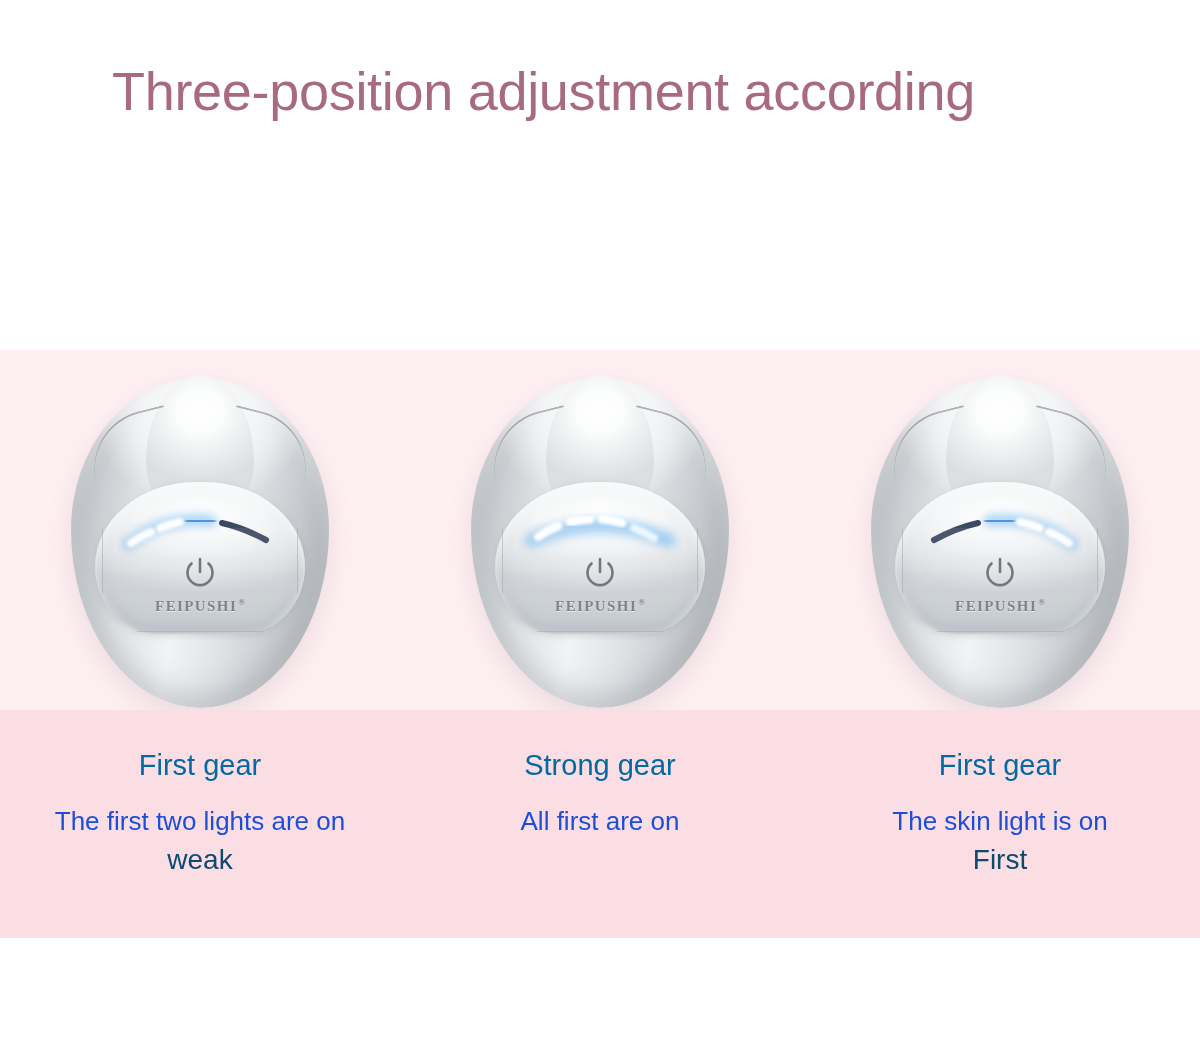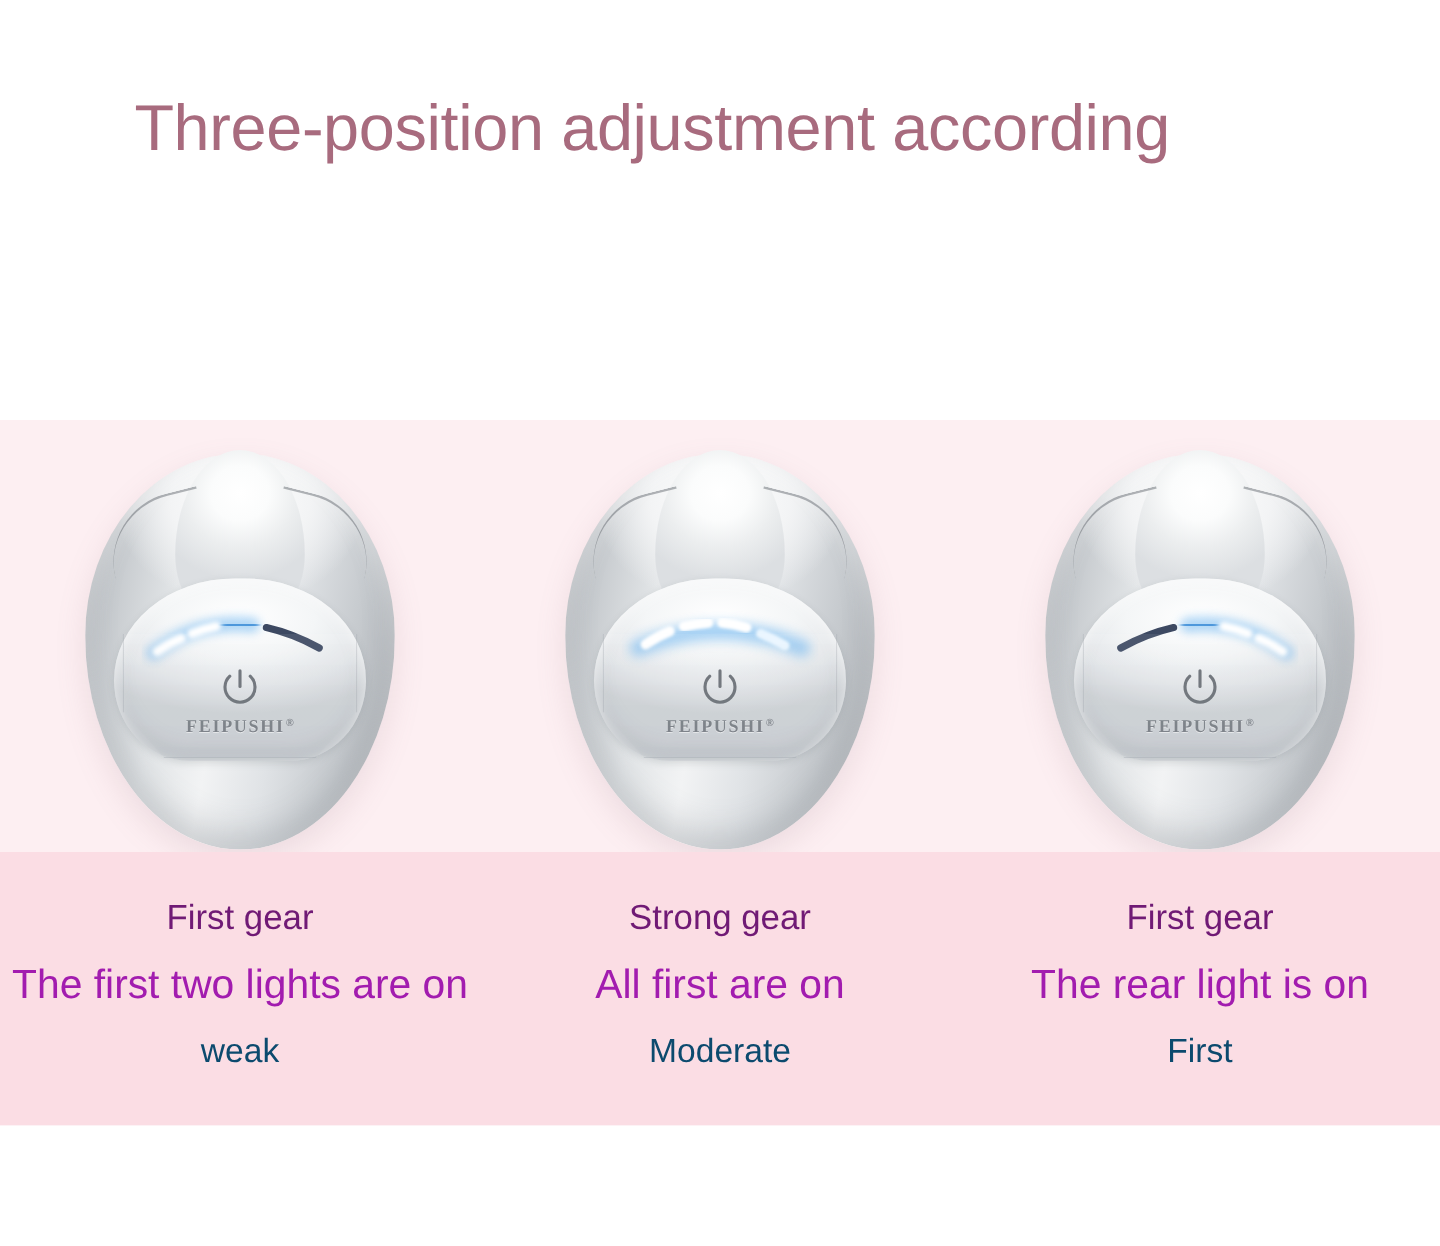--- a/index.html
+++ b/index.html
@@ -15,21 +15,21 @@
   .page {
     position: relative;
     width: 1200px;
     height: 1038px;
     background: #ffffff;
   }
 
   
   .heading-band {
     position: absolute;
-    left: 0; top: 16px;
+    left: 0; top: 0;
     width: 1200px;
     height: 350px;
     background: #ffffff;
     padding: 50px 0 0 112px;
   }
   .heading-line {
     color: #a86b7e;
     font-size: 54px;
     line-height: 82px;
     letter-spacing: -0.3px;
@@ -216,33 +216,33 @@
     display: flex;
     width: 1200px;
     height: 228px;
   }
   .caption-cell {
     flex: 1 1 0;
     padding-top: 38px;
     text-align: center;
   }
   .gear-title {
-    color: #701a75;
+    color: #0369a1;
     font-size: 29px;
     line-height: 34px;
     font-weight: 400;
     margin-bottom: 22px;
     white-space: nowrap;
   }
   .gear-desc {
-    color: #a21caf;
-    font-size: 34px;
+    color: #1d4ed8;
+    font-size: 26px;
     line-height: 34px;
     font-weight: 400;
-    margin-bottom: 22px;
+    margin-bottom: 6px;
     white-space: nowrap;
   }
   .gear-level {
     color: #0c4a6e;
     font-size: 28px;
     line-height: 32px;
     font-weight: 400;
     white-space: nowrap;
   }
 
@@ -416,26 +416,25 @@
 
       <div class="caption-cell">
         <div class="gear-title">First gear</div>
         <div class="gear-desc">The first two lights are on</div>
         <div class="gear-level">weak</div>
       </div>
 
       <div class="caption-cell">
         <div class="gear-title">Strong gear</div>
         <div class="gear-desc">All first are on</div>
-        <div class="gear-level">Moderate</div>
       </div>
 
       <div class="caption-cell">
         <div class="gear-title">First gear</div>
-        <div class="gear-desc">The rear light is on</div>
+        <div class="gear-desc">The skin light is on</div>
         <div class="gear-level">First</div>
       </div>
 
     </div>
   </div>
 
   <div class="bottom-band"></div>
 
 </div>
 

